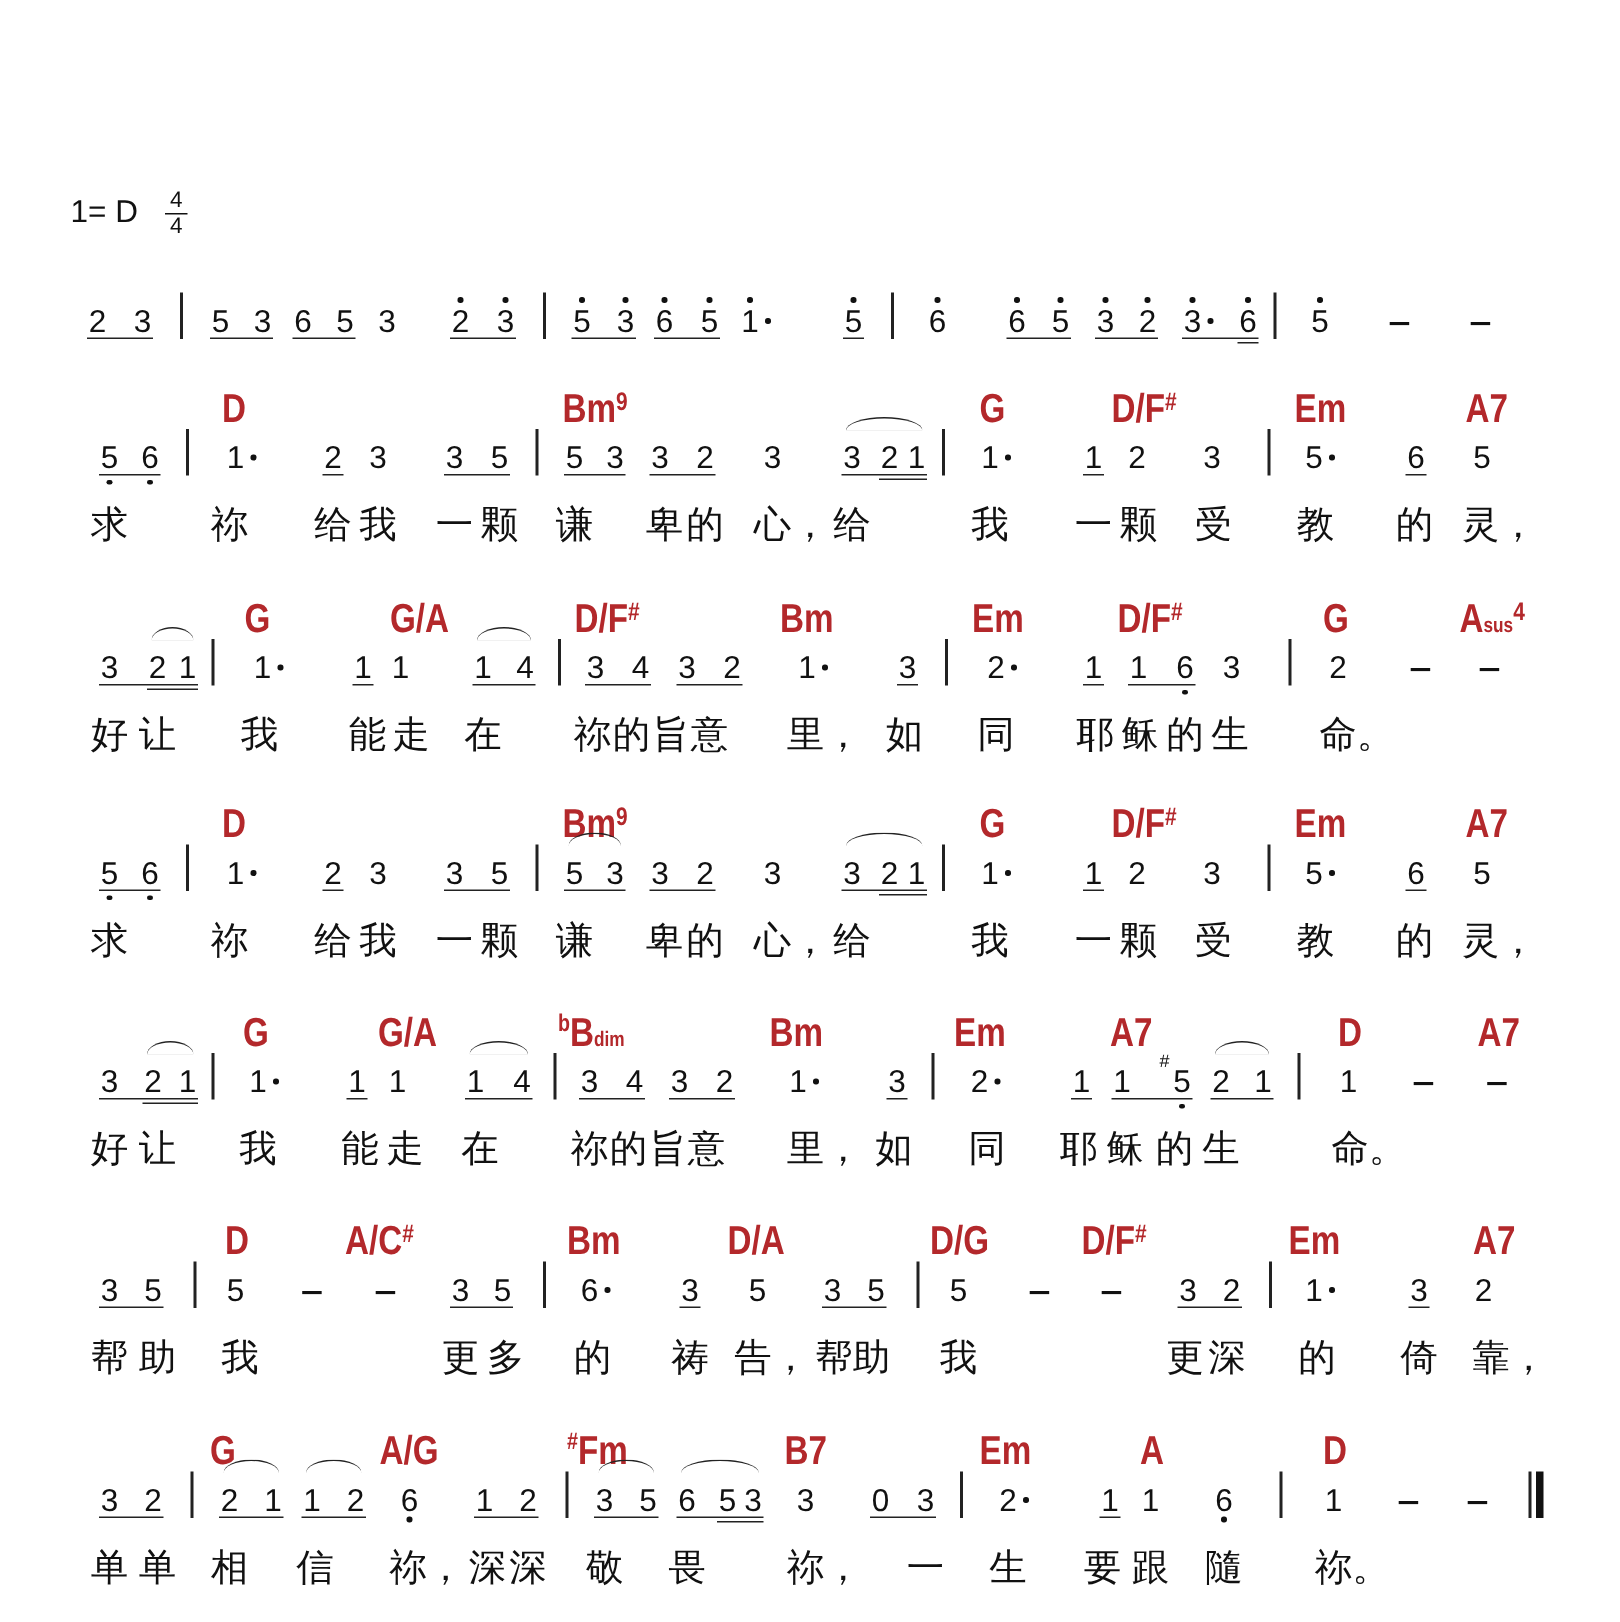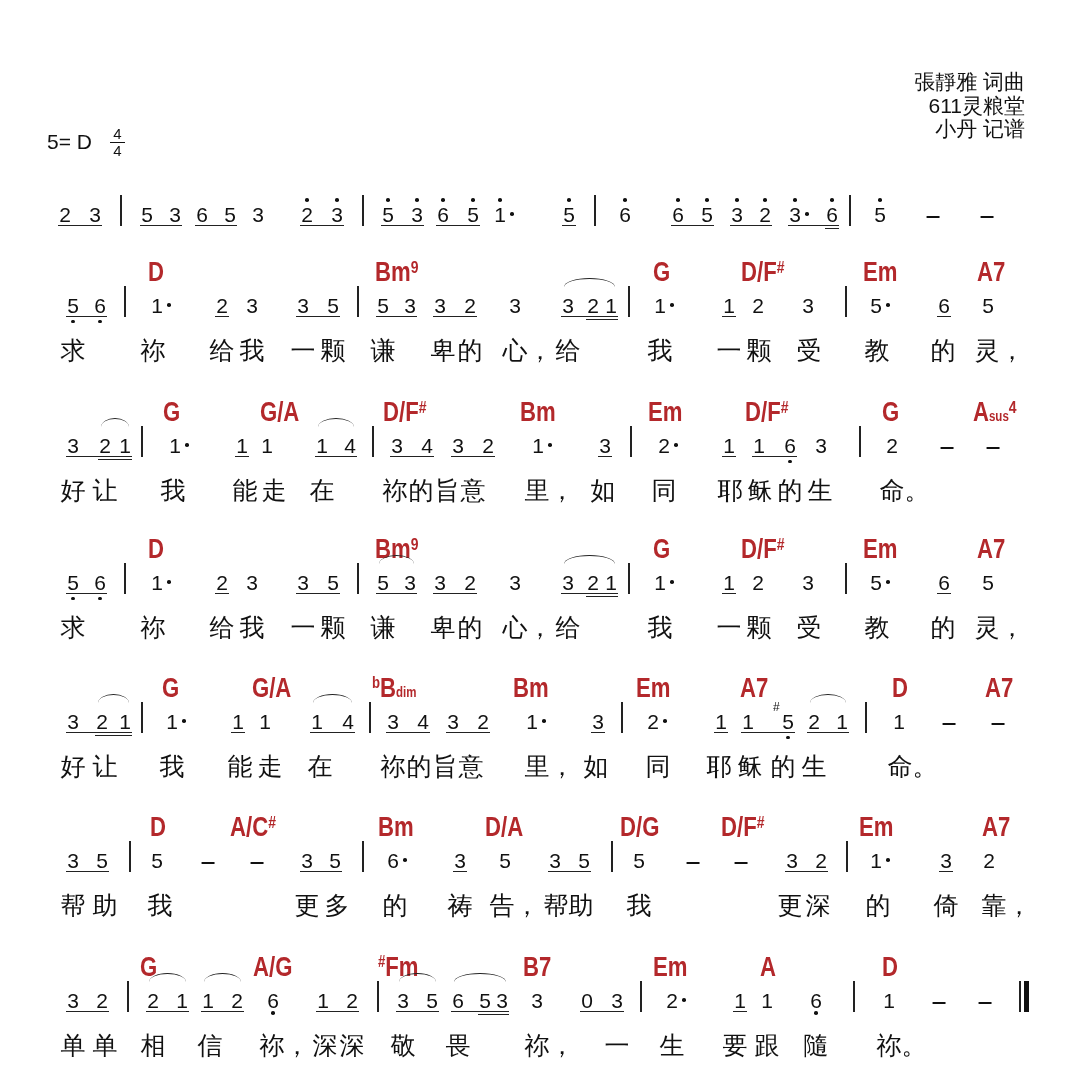--- a/index.html
+++ b/index.html
@@ -51,27 +51,22 @@
   .lyric {
     position: absolute; top: 65px; font-size: 25px; line-height: 26px;
     white-space: nowrap; color: #111;
   }
 </style>
 </head>
 <body>
 
 <div id="page">
 
-  <div class="credits">
-    <div>張靜雅 词曲</div>
-    <div>611灵粮堂</div>
-    <div>小丹 记谱</div>
-  </div>
 
-  <div class="key">5= D</div>
+  <div class="key">1= D</div>
   <div class="timesig">
     <div>4</div>
     <div class="frac-line"></div>
     <div>4</div>
   </div>
 
   <div class="score" id="score">
       <div class="system" style="top: 181px;">
         <div class="beam" style="left: 58px; width: 44px; top: 44px;"></div>
         <div class="beam" style="left: 140px; width: 42px; top: 44px;"></div>

